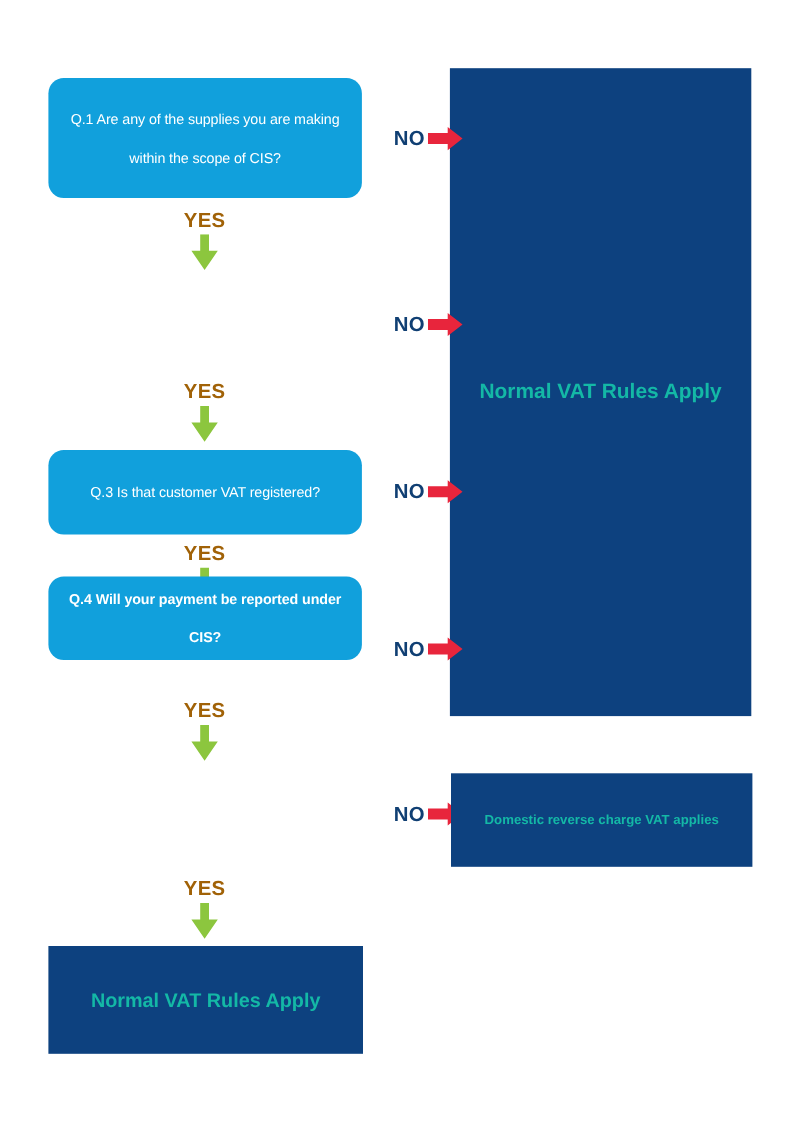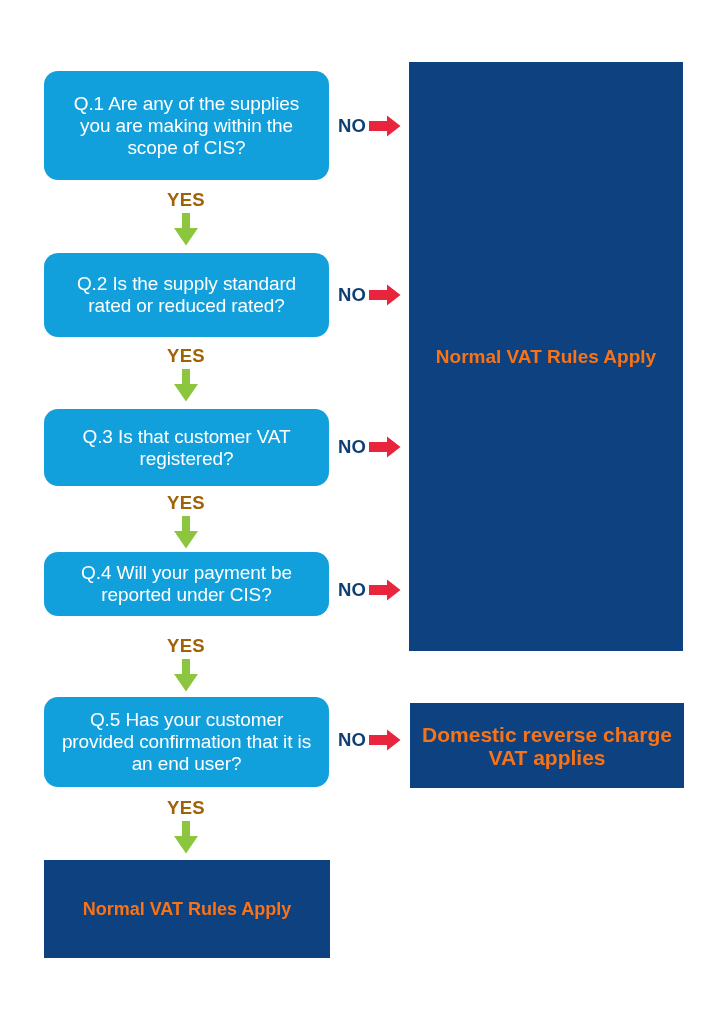--- a/index.html
+++ b/index.html
@@ -21,50 +21,50 @@
   
   .qbox {
     position: absolute;
     background: #11a0dc;
     border-radius: 14px;
     color: #ffffff;
     display: flex;
     align-items: center;
     justify-content: center;
     text-align: center;
-    font-size: 19px;
-    line-height: 22px;
+    font-size: 13px;
+    line-height: 35px;
     font-weight: 400;
     letter-spacing: -0.1px;
     padding: 0 14px;
     box-sizing: border-box;
   }
   .qbox .qtext {
     display: block;
     width: 100%;
   }
 
   
   .navybox {
     position: absolute;
     background: #0d417f;
-    color: #f97316;
+    color: #14b8a6;
     display: flex;
     align-items: center;
     justify-content: center;
     text-align: center;
     font-weight: bold;
     box-sizing: border-box;
   }
   #normal-vat-panel {
     font-size: 19px;
     line-height: 25px;
   }
   #drc-box {
-    font-size: 21px;
+    font-size: 12px;
     line-height: 23px;
     padding: 0 10px;
   }
   #normal-vat-bottom {
     font-size: 18px;
     line-height: 24px;
   }
 
   
   .yes-group {
@@ -84,20 +84,21 @@
     display: block;
     margin: 2px auto 0 auto;
   }
 
   
   .no-group {
     position: absolute;
     display: flex;
     align-items: center;
     gap: 3px;
+    margin-left: 20px;
   }
   .no-label {
     color: #103f73;
     font-size: 18.5px;
     font-weight: bold;
     letter-spacing: 0.2px;
     line-height: 20px;
   }
   .right-arrow {
     display: block;
@@ -123,23 +124,20 @@
     </svg>
   </div>
 
   <div class="yes-group" style="left:126px; top:189px;">
     <span class="yes-label">YES</span>
     <svg class="down-arrow" width="26" height="33" viewBox="0 0 26 33">
       <path d="M9 0 L17 0 L17 15 L25 15 L13 32.5 L1 15 L9 15 Z" fill="#8cc63e"></path>
     </svg>
   </div>
 
-  <div class="qbox" id="q2-box" style="left:44px; top:253px; width:285px; height:84px;">
-    <span class="qtext">Q.2 Is the supply standard rated or reduced rated?</span>
-  </div>
 
   <div class="no-group" style="left:338px; top:284px;">
     <span class="no-label">NO</span>
     <svg class="right-arrow" width="32" height="22" viewBox="0 0 32 22">
       <path d="M0 6 L18 6 L18 0.5 L31.5 11 L18 21.5 L18 16 L0 16 Z" fill="#e8253c"></path>
     </svg>
   </div>
 
   <div class="yes-group" style="left:126px; top:345px;">
     <span class="yes-label">YES</span>
@@ -159,41 +157,38 @@
     </svg>
   </div>
 
   <div class="yes-group" style="left:126px; top:492px;">
     <span class="yes-label">YES</span>
     <svg class="down-arrow" width="26" height="33" viewBox="0 0 26 33">
       <path d="M9 0 L17 0 L17 15 L25 15 L13 32.5 L1 15 L9 15 Z" fill="#8cc63e"></path>
     </svg>
   </div>
 
-  <div class="qbox" id="q4-box" style="left:44px; top:552px; width:285px; height:64px;">
+  <div class="qbox" id="q4-box" style="left:44px; top:524px; width:285px; height:76px;font-weight:bold;">
     <span class="qtext">Q.4 Will your payment be reported under CIS?</span>
   </div>
 
   <div class="no-group" style="left:338px; top:579px;">
     <span class="no-label">NO</span>
     <svg class="right-arrow" width="32" height="22" viewBox="0 0 32 22">
       <path d="M0 6 L18 6 L18 0.5 L31.5 11 L18 21.5 L18 16 L0 16 Z" fill="#e8253c"></path>
     </svg>
   </div>
 
   <div class="yes-group" style="left:126px; top:635px;">
     <span class="yes-label">YES</span>
     <svg class="down-arrow" width="26" height="33" viewBox="0 0 26 33">
       <path d="M9 0 L17 0 L17 15 L25 15 L13 32.5 L1 15 L9 15 Z" fill="#8cc63e"></path>
     </svg>
   </div>
 
-  <div class="qbox" id="q5-box" style="left:44px; top:697px; width:285px; height:90px;">
-    <span class="qtext">Q.5 Has your customer provided confirmation that it is an end user?</span>
-  </div>
 
   <div class="no-group" style="left:338px; top:729px;">
     <span class="no-label">NO</span>
     <svg class="right-arrow" width="32" height="22" viewBox="0 0 32 22">
       <path d="M0 6 L18 6 L18 0.5 L31.5 11 L18 21.5 L18 16 L0 16 Z" fill="#e8253c"></path>
     </svg>
   </div>
 
   <div class="yes-group" style="left:126px; top:797px;">
     <span class="yes-label">YES</span>

